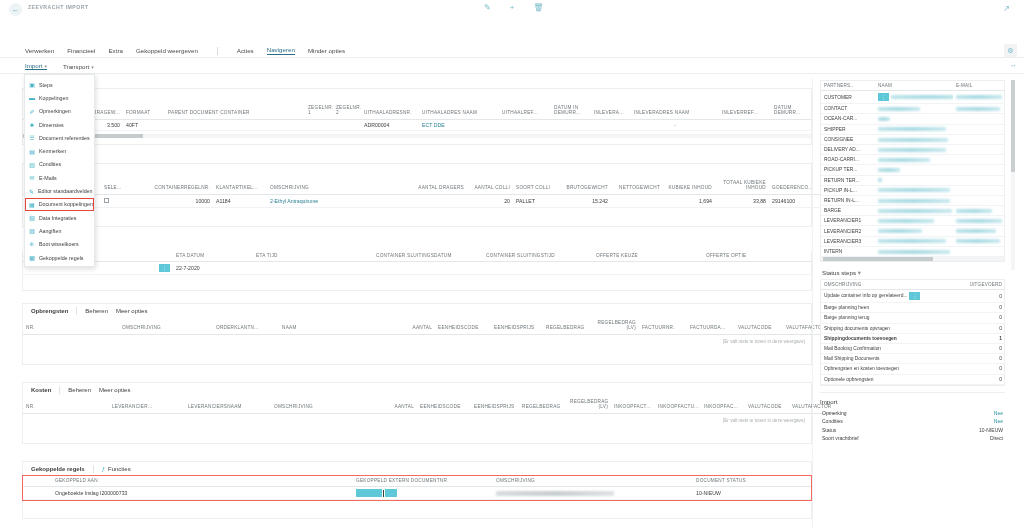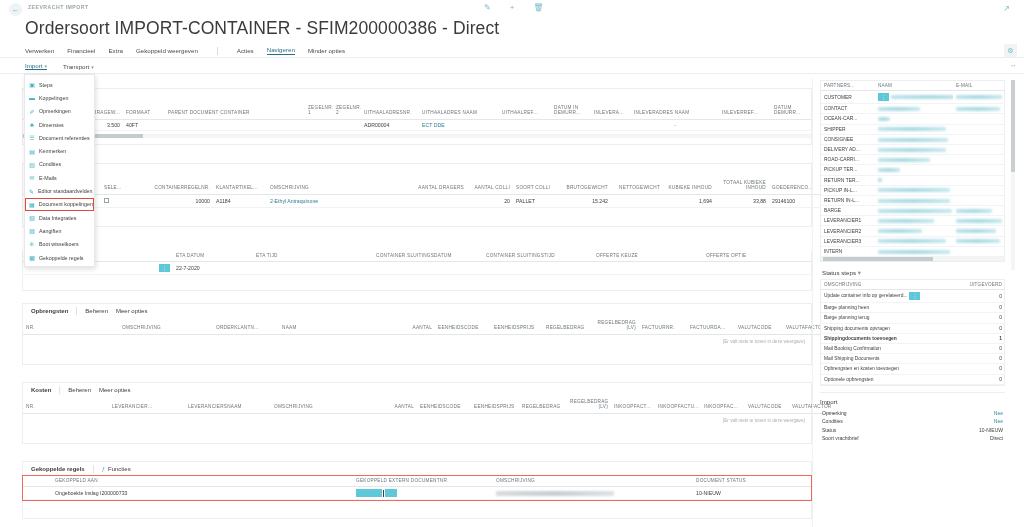--- a/index.html
+++ b/index.html
@@ -159,21 +159,20 @@
     <div class="back-btn">←</div>
     <div class="crumb">ZEEVRACHT IMPORT</div>
     <div class="topicons">
       <span>✎</span>
       <span>+</span>
       <span>🗑</span>
     </div>
     <div class="expand-right">↗</div>
   </div>
 
-  <div class="page-title">Ordersoort IMPORT-CONTAINER - SFIM200000386 - Direct</div>
 
   <div class="ribbon">
     <div class="ribbon-inner">
       <div class="ribbon-item">Verwerken</div>
       <div class="ribbon-item">Financieel</div>
       <div class="ribbon-item">Extra</div>
       <div class="ribbon-item">Gekoppeld weergeven</div>
       <div class="ribbon-sep"></div>
       <div class="ribbon-item">Acties</div>
       <div class="ribbon-item active">Navigeren</div>

